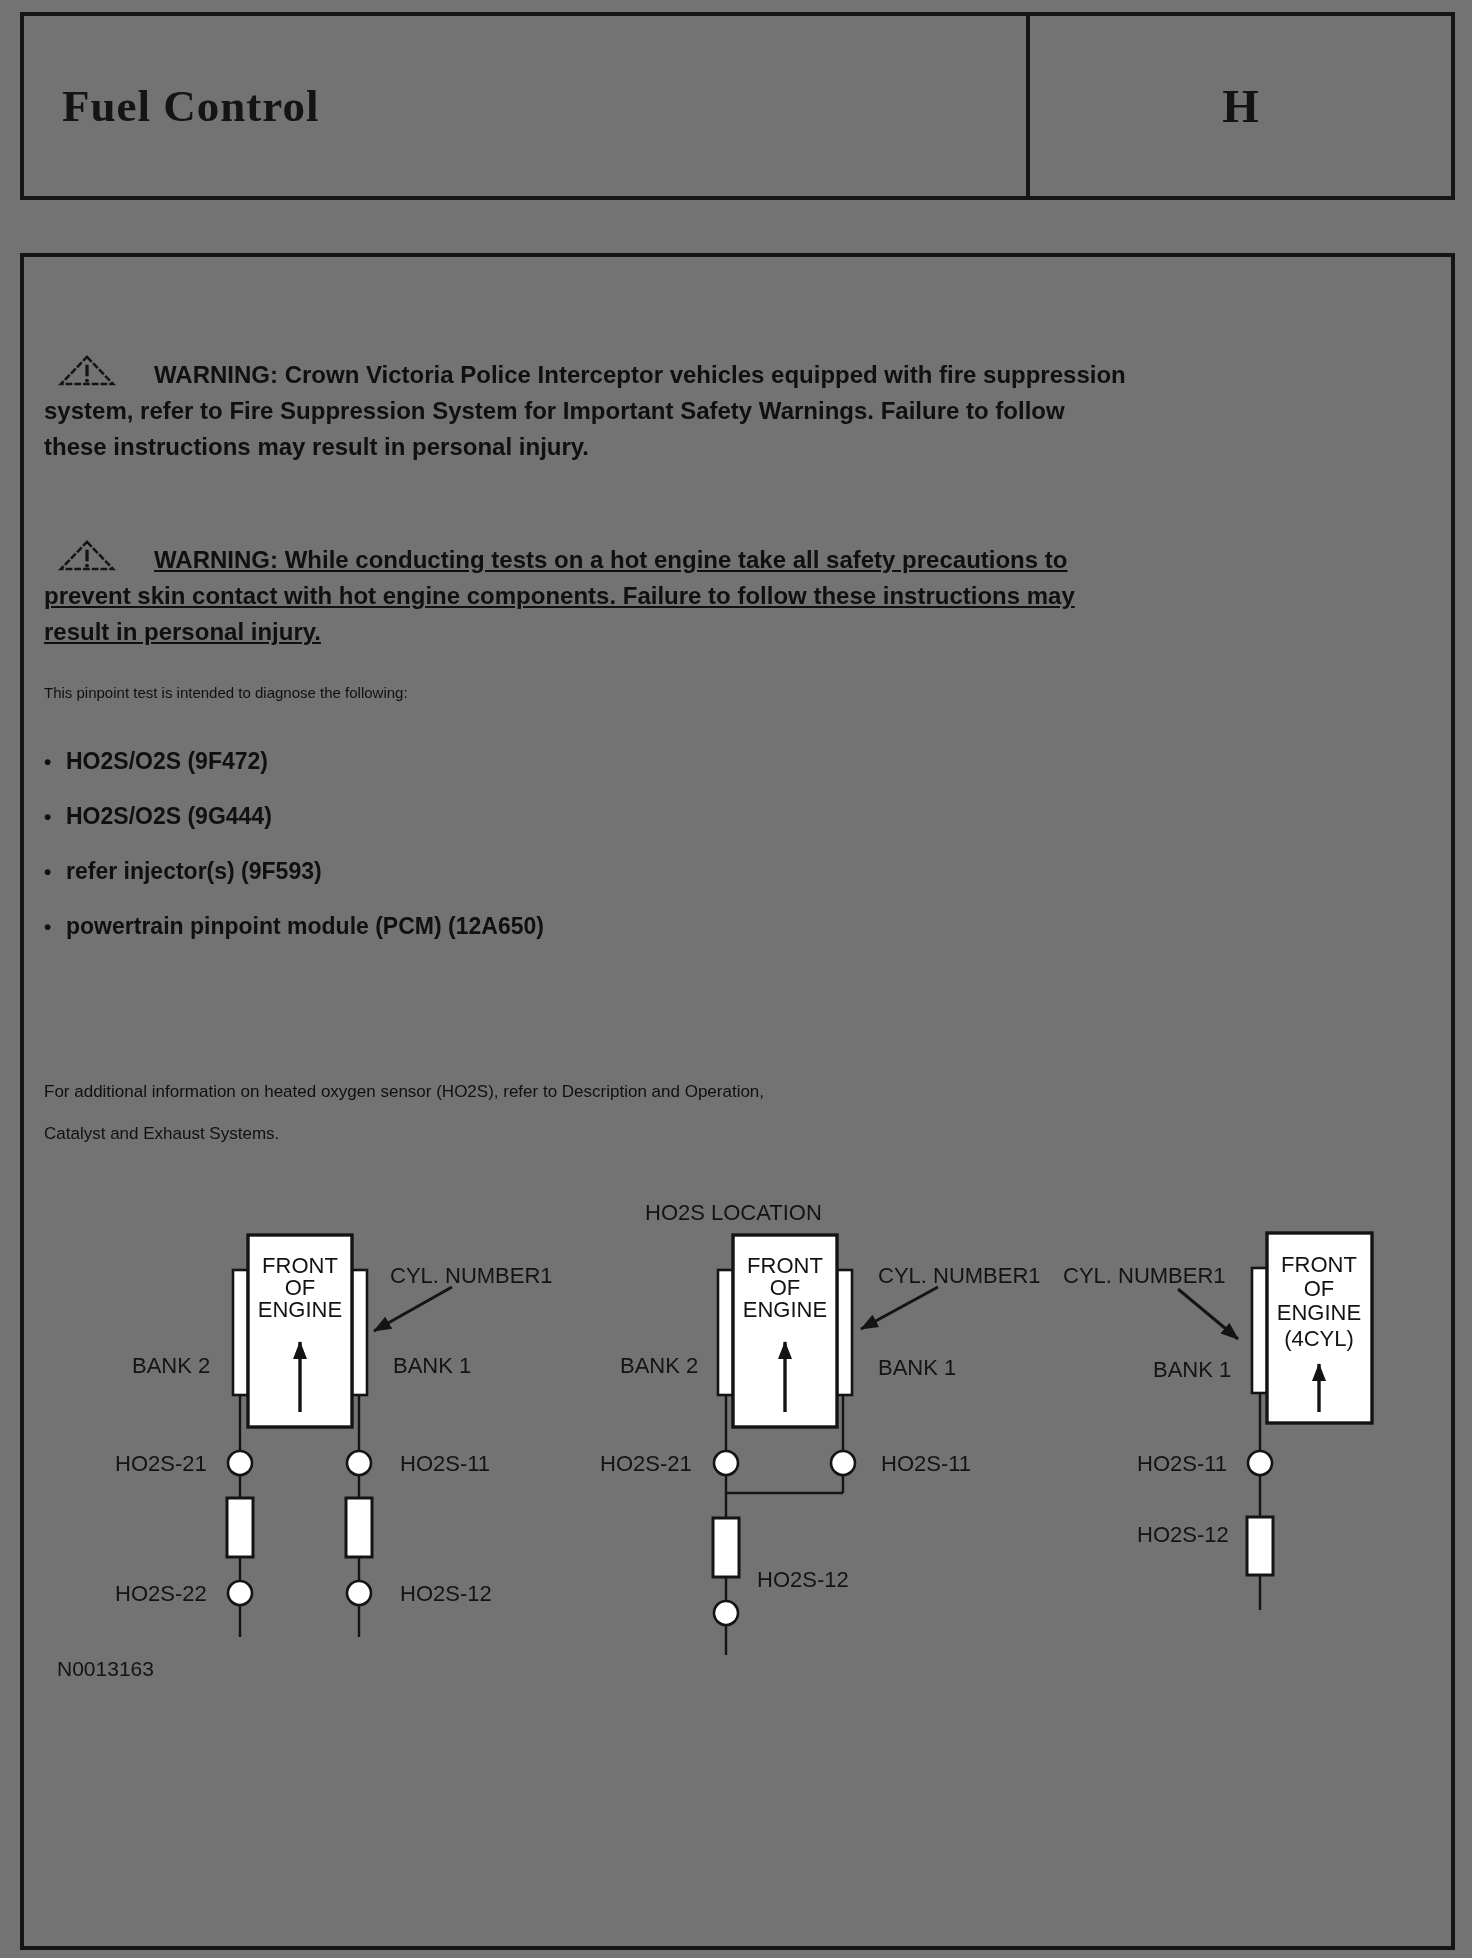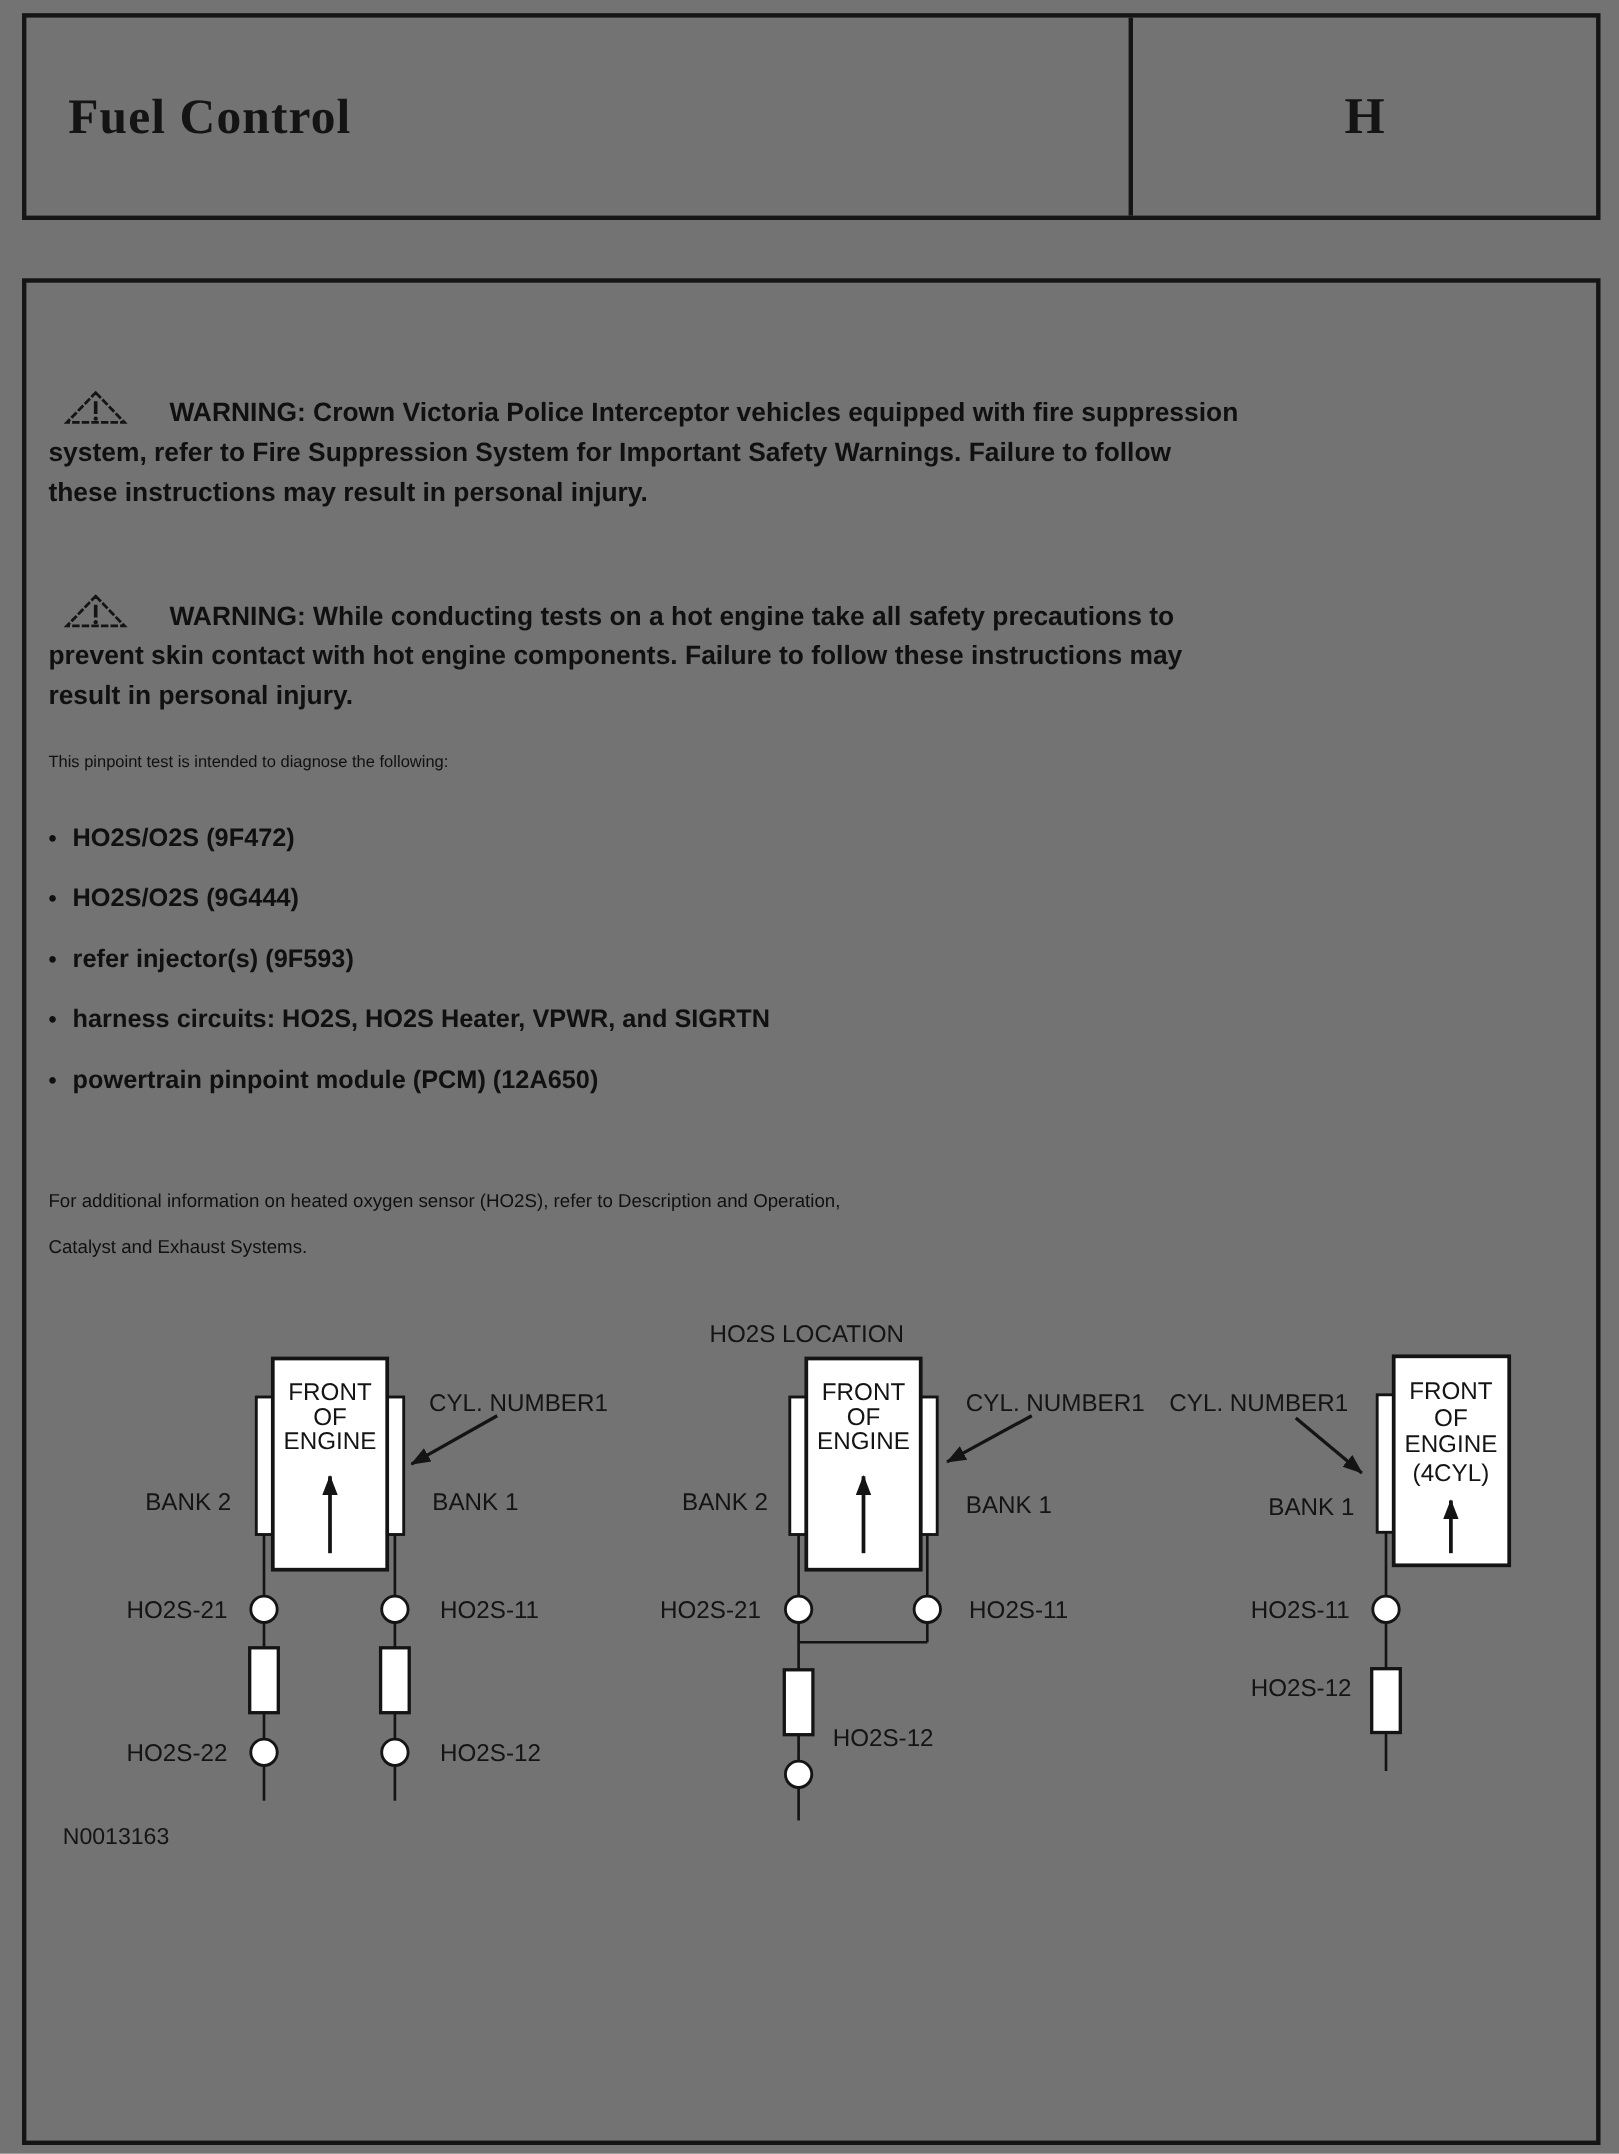--- a/index.html
+++ b/index.html
@@ -33,21 +33,21 @@
     border:4px solid #151515;
     margin-top:10px;
   }
   .content-box > *{position:absolute;}
   .warning{
     left:20px;width:1135px;margin:0;
     font-weight:700;font-size:24px;line-height:36px;color:#101010;
   }
   .warning .wtext{white-space:pre-line;}
   .w1{top:98px;}
-  .w2{top:283px;}
+  .w2{top:283px;text-decoration:underline;}
   .wicon{
     display:inline-block;width:58px;height:31px;margin:0 38px -3px 14px;
   }
   .intro{
     left:20px;top:416px;margin:0;font-size:15px;line-height:40px;color:#101010;
   }
   .bullets{
     left:20px;top:477px;margin:0;padding:0;list-style:none;
     font-size:23px;color:#101010;font-weight:bold;
   }
@@ -106,21 +106,20 @@
 prevent skin contact with hot engine components. Failure to follow these instructions may
 result in personal injury.</span>
     </p>
 
     <p class="intro">This pinpoint test is intended to diagnose the following:</p>
 
     <ul class="bullets">
       <li>HO2S/O2S (9F472)</li>
       <li>HO2S/O2S (9G444)</li>
       <li>refer injector(s) (9F593)</li>
-      <li>harness circuits: HO2S, HO2S Heater, VPWR, and SIGRTN</li>
       <li>powertrain pinpoint module (PCM) (12A650)</li>
     </ul>
 
     <p class="addl">For additional information on heated oxygen sensor (HO2S), refer to Description and Operation,
 Catalyst and Exhaust Systems.</p>
 
     <svg class="diagram" width="1472" height="510" viewBox="0 0 1472 510">
       <defs>
         <marker id="ah" markerUnits="userSpaceOnUse" markerWidth="20" markerHeight="16" refX="17" refY="8" orient="auto">
           <path d="M0,1 L18,8 L0,15 Z" fill="#141414"></path>

